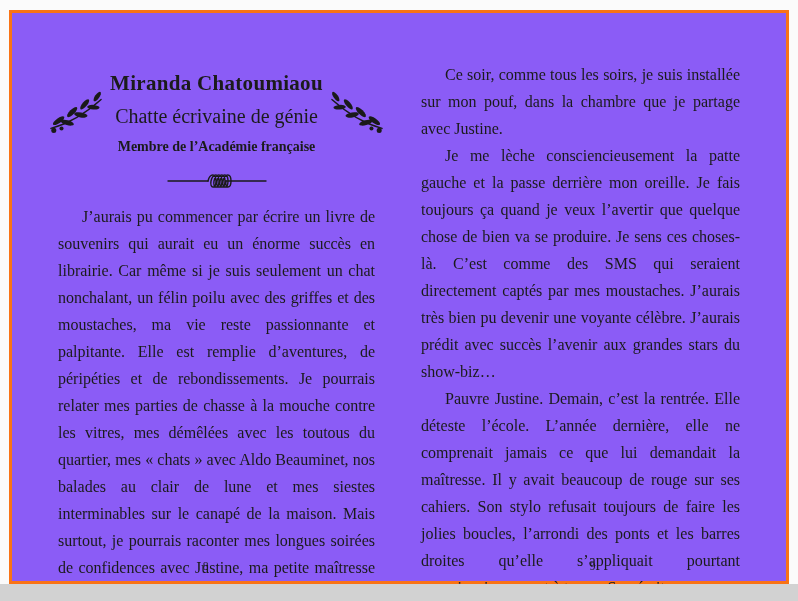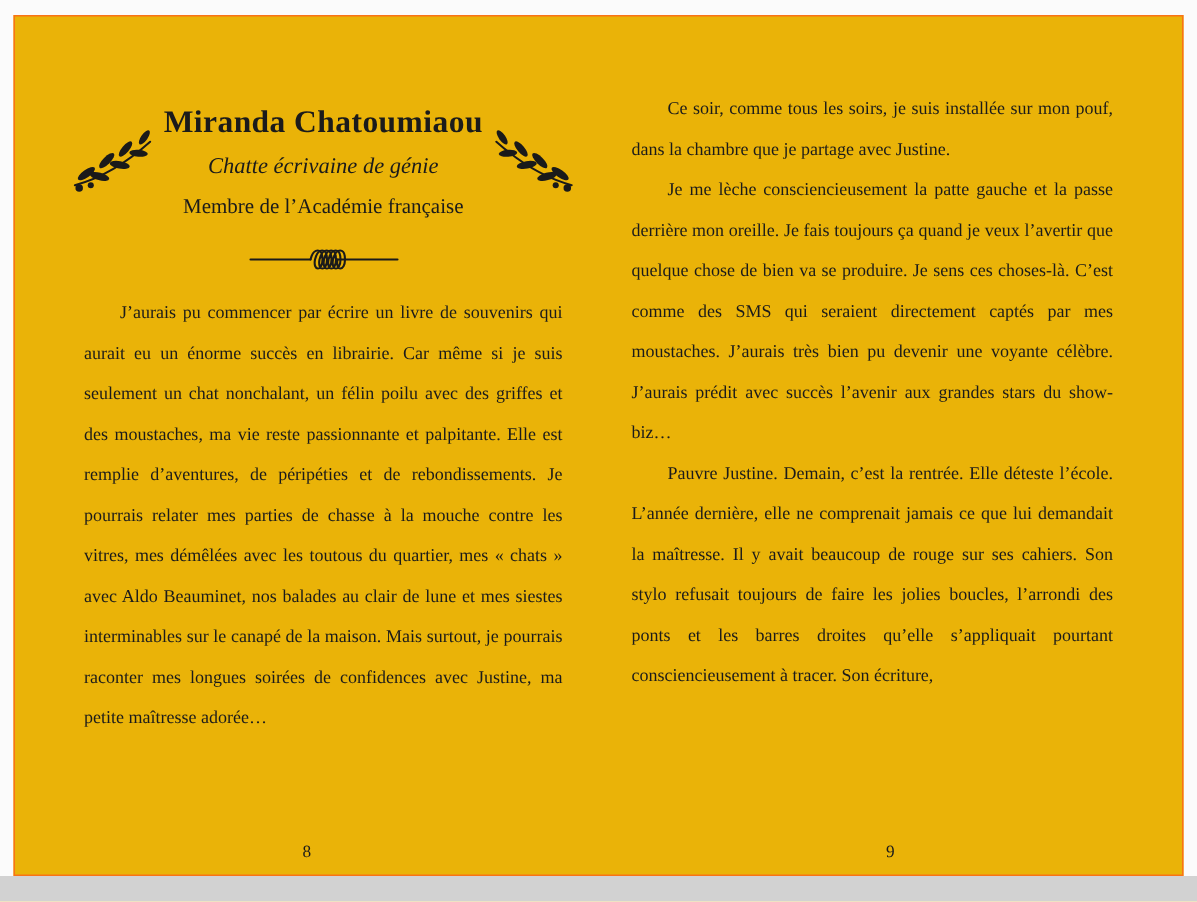--- a/index.html
+++ b/index.html
@@ -13,22 +13,22 @@
   }
   .stage { position: relative; width: 798px; height: 601px; }
 
   .bottom-bar {
     position: absolute; left: 0; right: 0; bottom: 0;
     height: 17px; background: #d2d2d2;
   }
 
   .book-spread {
     position: absolute; top: 10px; left: 9px; right: 9px; bottom: 17px;
-    border: 1px solid #f97316;
-    background: #eab308;
+    border: 3px solid #f97316;
+    background: #8b5cf6;
     display: flex;
   }
 
   .page {
     width: 50%;
     box-sizing: border-box;
     position: relative;
     color: #1b1b1b;
   }
   .page-left  { padding: 58px 24px 0 46px; }
@@ -45,42 +45,41 @@
   .branch.mirrored svg { transform: scaleX(-1); }
   .header-center { text-align: center; padding: 0 2px; }
   .book-title {
     font-size: 21px;
     font-weight: bold;
     letter-spacing: 0.3px;
     margin: 0 0 9px 0;
     white-space: nowrap;
   }
   .book-subtitle {
-    font-style: italic;
-    font-size: 15px;
+    font-size: 20px;
     margin: 0 0 11px 0;
     white-space: nowrap;
   }
   .book-membership {
-    font-weight: normal;
+    font-weight: bold;
     font-size: 14px;
     margin: 0;
     white-space: nowrap;
   }
 
   .divider {
     text-align: center;
     margin: 18px 0 14px 0;
     line-height: 0;
   }
 
   
   .body-text p {
     margin: 0;
-    font-size: 12px;
+    font-size: 16px;
     line-height: 27px;
     text-align: justify;
     text-indent: 24px;
     hyphens: auto;
     -webkit-hyphens: auto;
   }
 
   .page-number {
     position: absolute;
     left: 0; right: 0; bottom: 9px;

